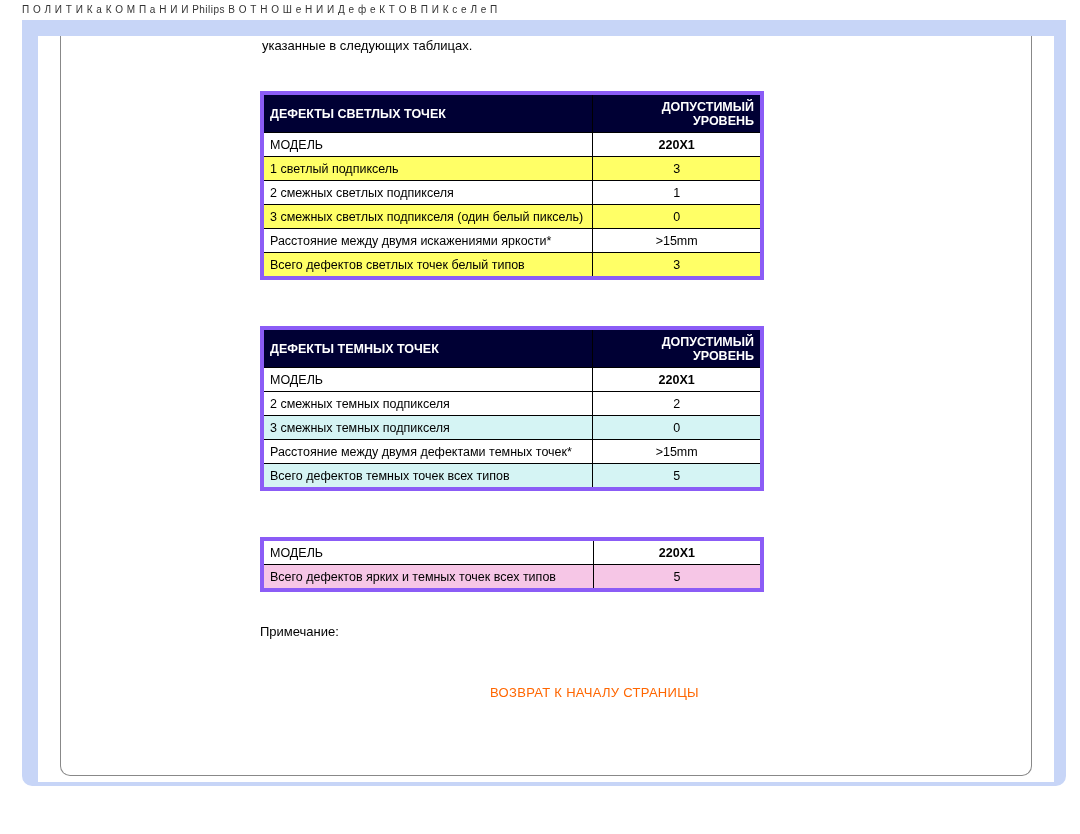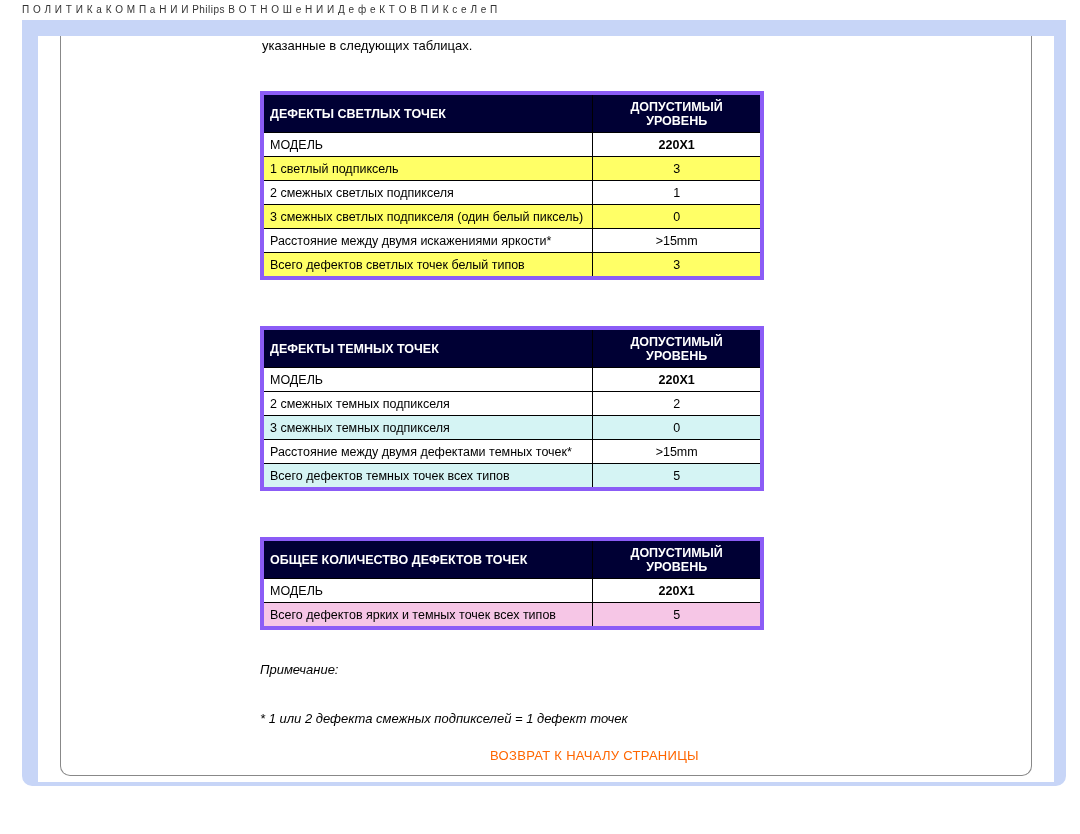--- a/index.html
+++ b/index.html
@@ -8,29 +8,29 @@
   .outer{position:absolute;top:20px;left:22px;right:14px;bottom:48px;
     border-top:16px solid #C7D5F7;border-left:16px solid #C7D5F7;border-right:12px solid #C7D5F7;border-bottom:4px solid #C7D5F7;
     padding:0;background:#fff;box-sizing:border-box;border-radius:0 0 10px 10px;overflow:hidden}
   .inner{position:absolute;top:0;left:22px;right:22px;bottom:6px;border:1px solid #888;border-top:none;border-bottom-left-radius:10px;border-bottom-right-radius:10px;padding:0 0 18px 11px;box-sizing:border-box}
   .content{margin-left:188px;margin-right:102px;padding-top:2px;font-size:12.5px;color:#000}
   .intro{font-size:13px;padding:0 0 4px 2px}
   .tablewrap{margin-top:34px}
   table.defect{width:504px;border-collapse:collapse;border:4px solid #8b5cf6}
   table.defect td,table.defect th{border:1.5px solid #000;padding:4.5px 6px;font-size:12.5px;vertical-align:middle;text-align:left}
   table.defect th{background:#000034;color:#fff;font-weight:bold}
-  table.defect th.right{text-align:center}
+  table.defect th.right{text-align:right}
   table.defect td.right{text-align:center}
   .col-left{width:334px}
   .col-right{width:170px}
   .bold{font-weight:bold}
   .yellow{background:#FFFF66}
   .cyan{background:#D5F4F4}
   .pink{background:#F6C6E6}
-  .note{font-style:italic;font-size:13px;margin-top:28px;line-height:1.9}
+  .note{font-size:13px;margin-top:28px;line-height:1.9}
   .backlink{text-align:center;margin-top:16px}
   .backlink a{color:#FF6600;font-size:13px;text-decoration:none;letter-spacing:.3px}
   .footer{position:absolute;bottom:14px;left:22px;font-size:9.5px;color:#333}
 </style>
 </head>
 <body>
 <div class="page">
   <div class="header">П О Л И Т И К а   К О М П а Н И И Philips  В   О Т Н О Ш е Н И И   Д е ф е К Т О В   П И К с е Л е П</div>
   <div class="outer">
     <div class="inner">
@@ -111,39 +111,34 @@
             </table>
         </div>
 
         <div class="tablewrap" style="margin-top:46px">
           <table class="defect">
             <colgroup>
                 <col class="col-left">
                 <col class="col-right">
               </colgroup>
             <tbody>
-                <tr>
-              <th>ОБЩЕЕ КОЛИЧЕСТВО ДЕФЕКТОВ ТОЧЕК</th>
-              <th class="right">ДОПУСТИМЫЙ УРОВЕНЬ</th>
-            </tr>
             <tr>
               <td>МОДЕЛЬ</td>
               <td class="right bold">220X1</td>
             </tr>
             <tr class="pink">
               <td>Всего дефектов ярких и темных точек всех типов</td>
               <td class="right">5</td>
             </tr>
           </tbody>
             </table>
         </div>
 
         <div class="note">
           <span>Примечание:</span><br><br>
-          <span>* 1 или 2 дефекта смежных подпикселей = 1 дефект точек</span>
         </div>
 
         <div class="backlink">
           <a href="#">ВОЗВРАТ К НАЧАЛУ СТРАНИЦЫ</a>
         </div>
       </div>
     </div>
   </div>
 </div>
 

